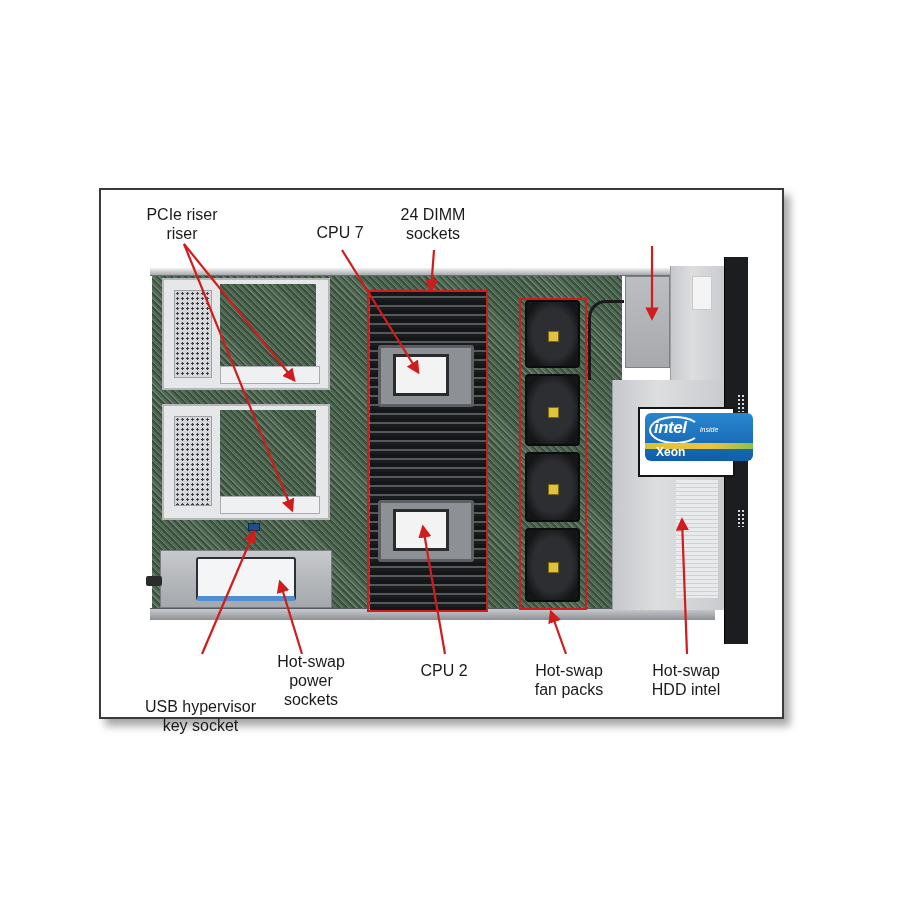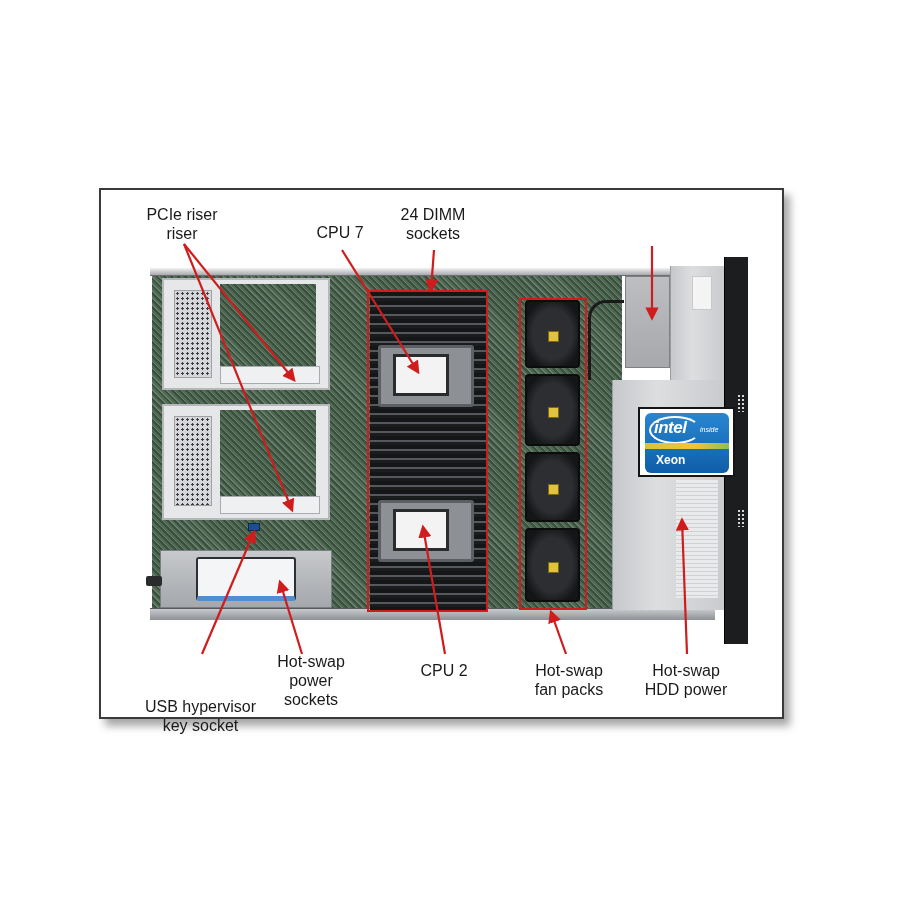--- a/index.html
+++ b/index.html
@@ -30,25 +30,25 @@
     .cpu-socket { background: #8d9094; border: 3px solid #5c5f63; border-radius: 3px; }
     .cpu-label { background: #f3f3f3; border: 3px solid #2a2b2d; }
     .fan { background: radial-gradient(ellipse at center, #2d2e31 0 55%, #141517 80%); border: 2px solid #0c0c0d; border-radius: 4px; }
     .fan-badge { position: absolute; width: 9px; height: 9px; background: #e0c23c; border: 1px solid #7d6a10; left: 50%; top: 45%; margin-left: -5px; }
     .psu { background: linear-gradient(#c7c9cc, #a4a7ab); border: 1px solid #7a7d81; }
     .psu-label { background: #f4f5f7; border: 2px solid #2c2f33; border-bottom: 5px solid #4f8ed1; border-radius: 3px; }
     .hdd-area { background: linear-gradient(90deg, #c6c8cb, #dcdee0 40%, #c9cbce); border-left: 1px solid #9a9c9f; }
     .bezel { background: #1c1d1f; border-left: 1px solid #000; }
     .bezel-vent { position: absolute; width: 8px; height: 18px; background-image: radial-gradient(#d7d7d7 1px, transparent 1.4px); background-size: 4px 4px; }
     .intel-box { background: #ffffff; border: 2px solid #141414; }
-    .intel-logo { position: absolute; left: 5px; top: 4px; width: 84px; height: 60px; border-radius: 6px; background: linear-gradient(#2a86d0, #0f5ea9); overflow: hidden; }
+    .intel-logo { position: absolute; left: 5px; top: 4px; width: 84px; height: 48px; border-radius: 6px; background: linear-gradient(#2a86d0, #0f5ea9); overflow: hidden; padding-left: 24px; }
     .intel-stripe { position: absolute; left: 0; top: 30px; width: 100%; height: 6px; background: linear-gradient(90deg, #d7c23b, #f2c43a 60%, #8bc04d); }
     .intel-word { position: absolute; left: 9px; top: 5px; color: #ffffff; font-size: 17px; font-weight: bold; font-style: italic; letter-spacing: -0.5px; }
     .intel-inside { position: absolute; left: 55px; top: 13px; color: #ffffff; font-size: 7px; font-style: italic; }
-    .intel-xeon { position: absolute; left: 11px; top: 40px; color: #ffffff; font-size: 12px; font-weight: bold; }
+    .intel-xeon { position: absolute; left: 11px; top: 32px; color: #ffffff; font-size: 12px; font-weight: bold; }
     .intel-ring { position: absolute; left: 4px; top: 3px; width: 48px; height: 24px; border: 2px solid #ffffff; border-radius: 50%; border-right-color: transparent; }
   </style>
 </head>
 <body>
 
 <div class="frame"></div>
 
 <div class="part board pcb"></div>
 <div class="part chassis-top"></div>
 <div class="part chassis-bottom"></div>
@@ -165,14 +165,14 @@
 </div>
 <div class="label" style="left:404px; top:661px; width:80px;">
   <span>CPU 2</span>
 </div>
 <div class="label" style="left:524px; top:661px; width:90px;">
   <span>Hot-swap</span>
   <span>fan packs</span>
 </div>
 <div class="label" style="left:640px; top:661px; width:92px;">
   <span>Hot-swap</span>
-  <span>HDD power</span>
+  <span>HDD intel</span>
 </div>
 
 </body></html>

